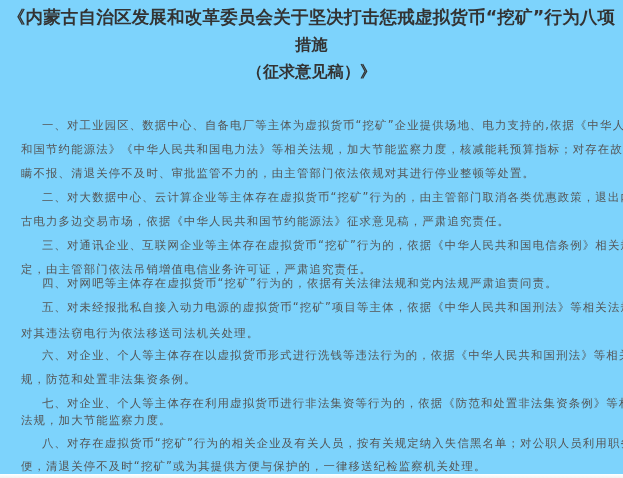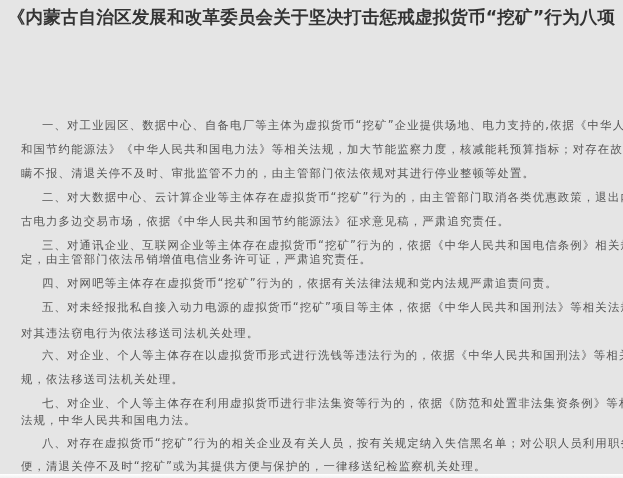--- a/index.html
+++ b/index.html
@@ -13,21 +13,21 @@
       overflow: hidden;
       position: relative;
       font-family: "DejaVu Sans", "Liberation Sans", sans-serif;
     }
     .doc {
       position: absolute;
       left: 0;
       top: 0;
       width: 623px;
       height: 478px;
-      background: #e5e5e5;
+      background: #7dd3fc;
     }
     .title {
       position: absolute;
       left: 0;
       width: 623px;
       text-align: center;
       font-weight: bold;
       color: #333333;
       font-size: 17.5px;
       line-height: 22px;
@@ -56,54 +56,56 @@
       height: 4px;
       background: linear-gradient(to bottom, #ffffff, #f2f2f2);
     }
   </style>
 </head>
 <body>
 
 <div class="doc">
 
   <div class="title l1">《内蒙古自治区发展和改革委员会关于坚决打击惩戒虚拟货币“挖矿”行为八项</div>
+  <div class="title l2">措施</div>
+  <div class="title l3">（征求意见稿）》</div>
 
   <div>
     <div class="line indent" style="top:117px">一、对工业园区、数据中心、自备电厂等主体为虚拟货币“挖矿”企业提供场地、电力支持的,依据《中华人民共</div>
     <div class="line cont" style="top:141px">和国节约能源法》《中华人民共和国电力法》等相关法规，加大节能监察力度，核减能耗预算指标；对存在故意隐</div>
     <div class="line cont" style="top:165px">瞒不报、清退关停不及时、审批监管不力的，由主管部门依法依规对其进行停业整顿等处置。</div>
   </div>
 
   <div>
     <div class="line indent" style="top:189px">二、对大数据中心、云计算企业等主体存在虚拟货币“挖矿”行为的，由主管部门取消各类优惠政策，退出内蒙</div>
     <div class="line cont" style="top:213px">古电力多边交易市场，依据《中华人民共和国节约能源法》征求意见稿，严肃追究责任。</div>
   </div>
 
   <div>
     <div class="line indent" style="top:237px">三、对通讯企业、互联网企业等主体存在虚拟货币“挖矿”行为的，依据《中华人民共和国电信条例》相关规</div>
-    <div class="line cont" style="top:251px">定，由主管部门依法吊销增值电信业务许可证，严肃追究责任。</div>
+    <div class="line cont" style="top:261px">定，由主管部门依法吊销增值电信业务许可证，严肃追究责任。</div>
   </div>
 
   <div>
     <div class="line indent" style="top:275px">四、对网吧等主体存在虚拟货币“挖矿”行为的，依据有关法律法规和党内法规严肃追责问责。</div>
   </div>
 
   <div>
     <div class="line indent" style="top:299px">五、对未经报批私自接入动力电源的虚拟货币“挖矿”项目等主体，依据《中华人民共和国刑法》等相关法规，</div>
     <div class="line cont" style="top:325px">对其违法窃电行为依法移送司法机关处理。</div>
   </div>
 
   <div>
     <div class="line indent" style="top:347px">六、对企业、个人等主体存在以虚拟货币形式进行洗钱等违法行为的，依据《中华人民共和国刑法》等相关法</div>
-    <div class="line cont" style="top:371px">规，依法移送司法机关处理。</div>
+    <div class="line cont" style="top:371px">规，防范和处置非法集资条例。</div>
   </div>
 
   <div>
     <div class="line indent" style="top:395px">七、对企业、个人等主体存在利用虚拟货币进行非法集资等行为的，依据《防范和处置非法集资条例》等相关</div>
-    <div class="line cont" style="top:412px">法规，中华人民共和国电力法。</div>
+    <div class="line cont" style="top:412px">法规，加大节能监察力度。</div>
   </div>
 
   <div>
     <div class="line indent" style="top:435px">八、对存在虚拟货币“挖矿”行为的相关企业及有关人员，按有关规定纳入失信黑名单；对公职人员利用职务之</div>
     <div class="line cont" style="top:458px">便，清退关停不及时“挖矿”或为其提供方便与保护的，一律移送纪检监察机关处理。</div>
   </div>
 
   <div class="bottom-fade"></div>
 </div>
 

